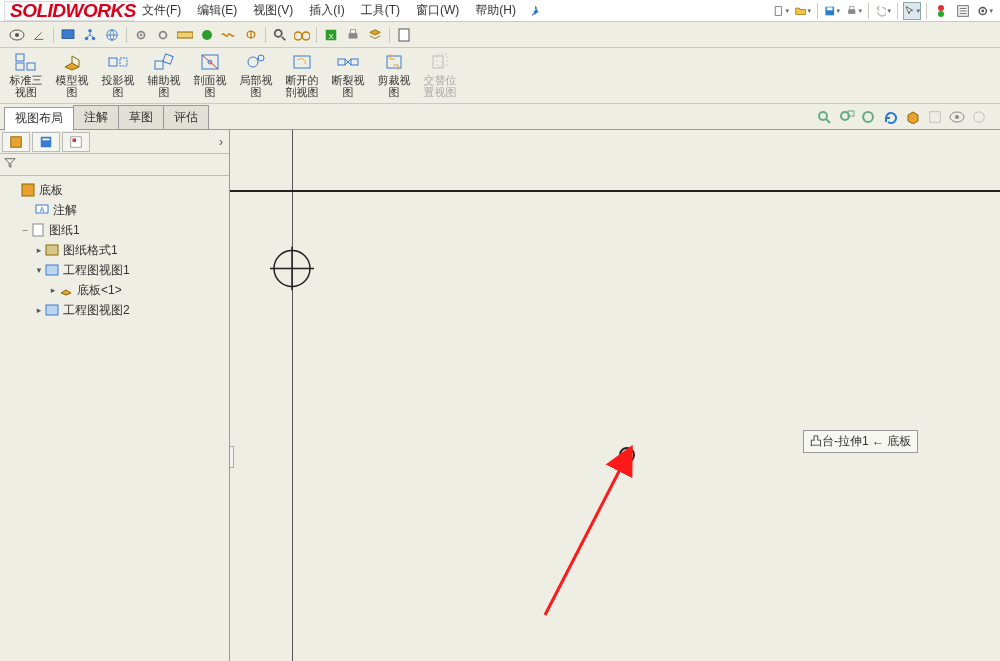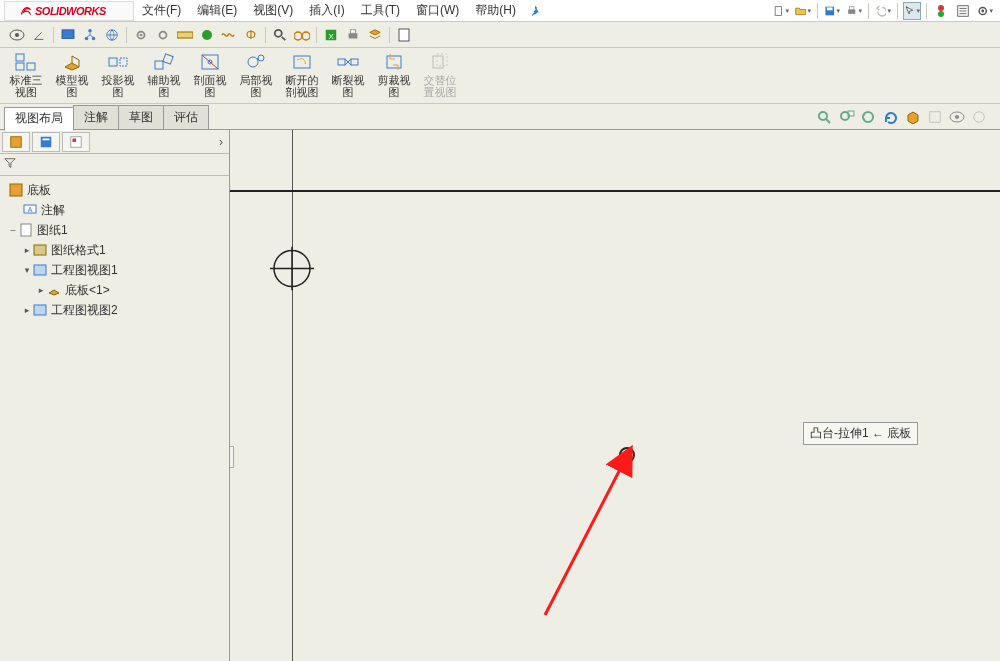--- a/index.html
+++ b/index.html
@@ -23,25 +23,25 @@
     border-bottom: 1px solid #c9c9c1;
     padding: 0 4px;
   }
   .logo {
     display: flex;
     align-items: center;
     width: 130px;
     height: 20px;
     font-weight: bold;
     font-style: italic;
-    font-size: 11px;
+    font-size: 19px;
     color: #d9001c;
     letter-spacing: -0.5px;
     border: 1px solid #ddd;
-    padding: 0 14px;
+    padding: 0 3px;
     background: #fafafa;
   }
   .logo svg { margin-right: 2px; }
   .menubar .menu-item {
     padding: 3px 8px;
     cursor: pointer;
   }
   .menubar .spacer { flex: 1; }
   .menubar .icon-btn,
   .smalltoolbar .icon-btn,
@@ -149,21 +149,21 @@
   .panelTabs .arrow {
     margin-left:auto; margin-right:4px; cursor:pointer; color:#555;
   }
   .filterRow {
     height:22px; border-bottom:1px solid #bbb;
     display:flex; align-items:center; padding:0 4px;
   }
   .tree {
     flex:1;
     background:#eeeee4;
-    padding: 4px 4px;
+    padding: 4px 16px;
     overflow:auto;
   }
   .tree-row {
     display:flex; align-items:center;
     height:20px;
     padding:0 4px;
     cursor:pointer;
     white-space:nowrap;
   }
   .tree-indent { display:inline-block; }
@@ -195,21 +195,21 @@
     position:absolute;
     left:62px; top:140px;
     transform:translate(-50%,-50%);
   }
   .edge-cursor {
     position:absolute;
     left:388px; top:316px;
   }
   .tooltip {
     position:absolute;
-    left:573px; top:292px;
+    left:573px; top:300px;
     background:#f7f7f2;
     border:1px solid #999;
     padding:2px 6px;
     font-size:12px;
     white-space:nowrap;
   }
   .redarrow {
     position:absolute;
     left:300px; top:310px;
     pointer-events:none;

